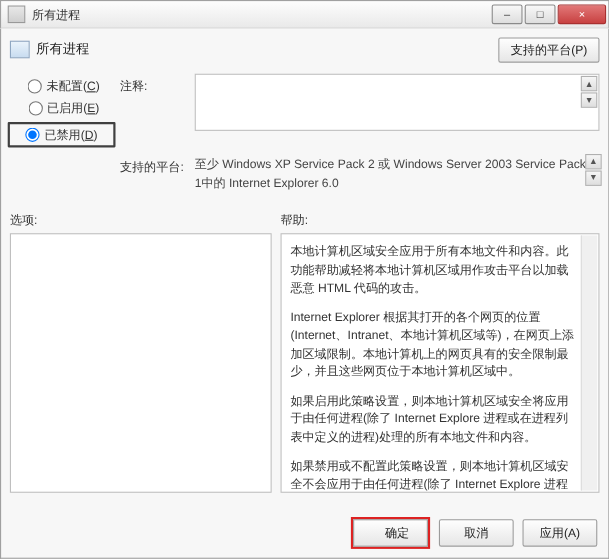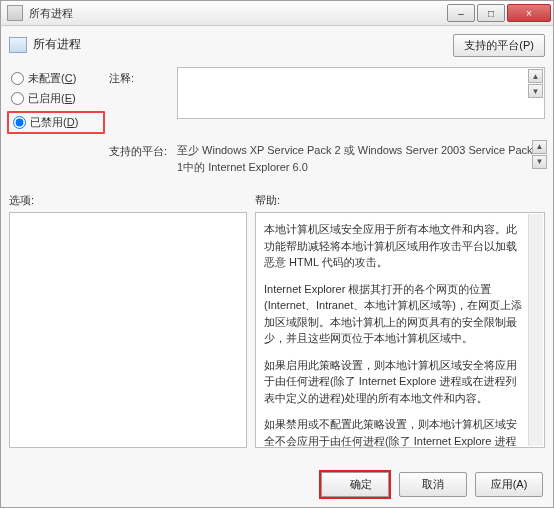--- a/index.html
+++ b/index.html
@@ -72,25 +72,25 @@
   }
   .midgrid {
     display: grid;
     grid-template-columns: 96px 64px 1fr;
     column-gap: 4px;
     row-gap: 6px;
     margin-top: 10px;
     align-items: start;
   }
   .radios { display: flex; flex-direction: column; gap: 5px; padding-left: 2px; padding-top: 4px;}
-  .radio { display: flex; align-items: center; gap: 4px; color:#333;}
+  .radio { display: flex; align-items: center; gap: 4px; color:#333;justify-content:center;}
   .radio input { margin:0; }
   .radio .hotkey { text-decoration: underline; }
   .boxed {
-    border: 2px solid #ef4444;
+    border: 2px solid #404040;
     padding: 2px 4px;
     margin-left: -4px;
     border-radius: 1px;
   }
   .labelcol { color: #333; padding-top: 4px; }
   .notes {
     border: 1px solid #bfbfbf;
     background: #fff;
     height: 52px;
     position: relative;

